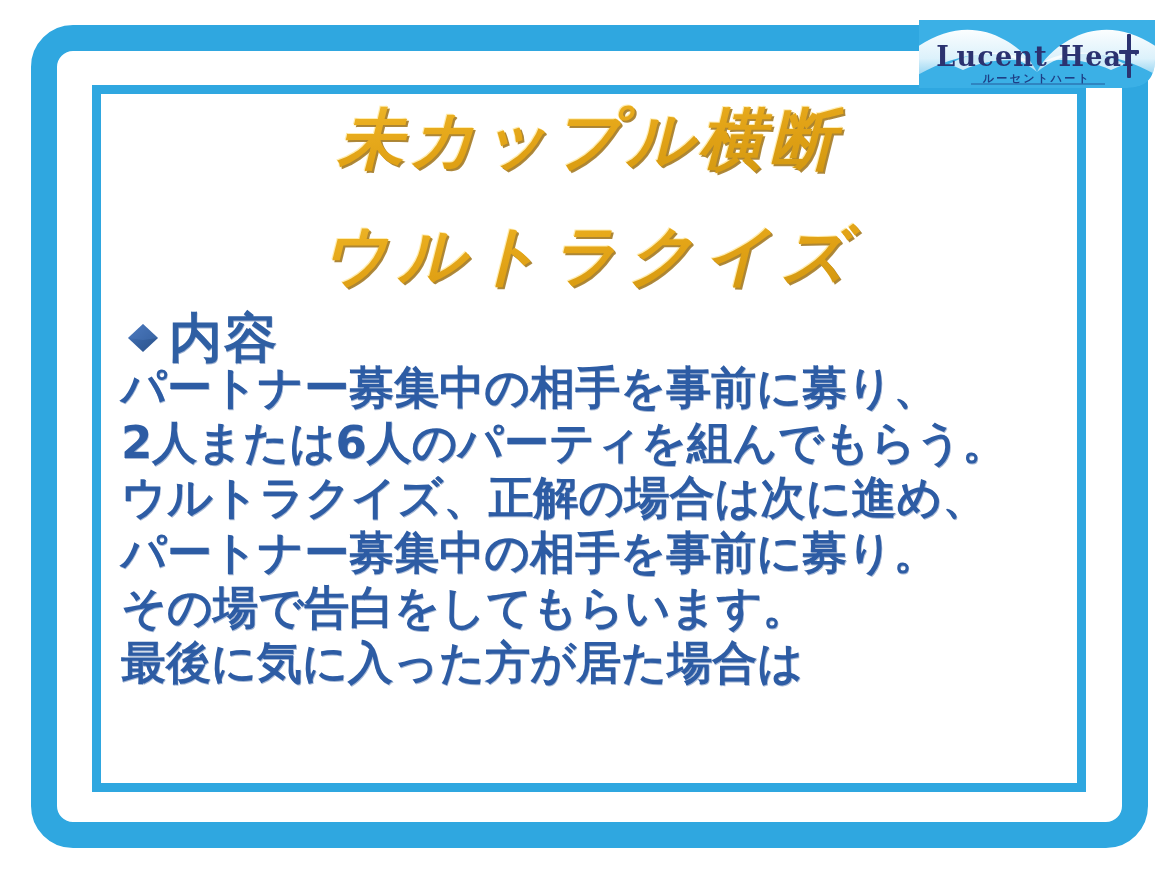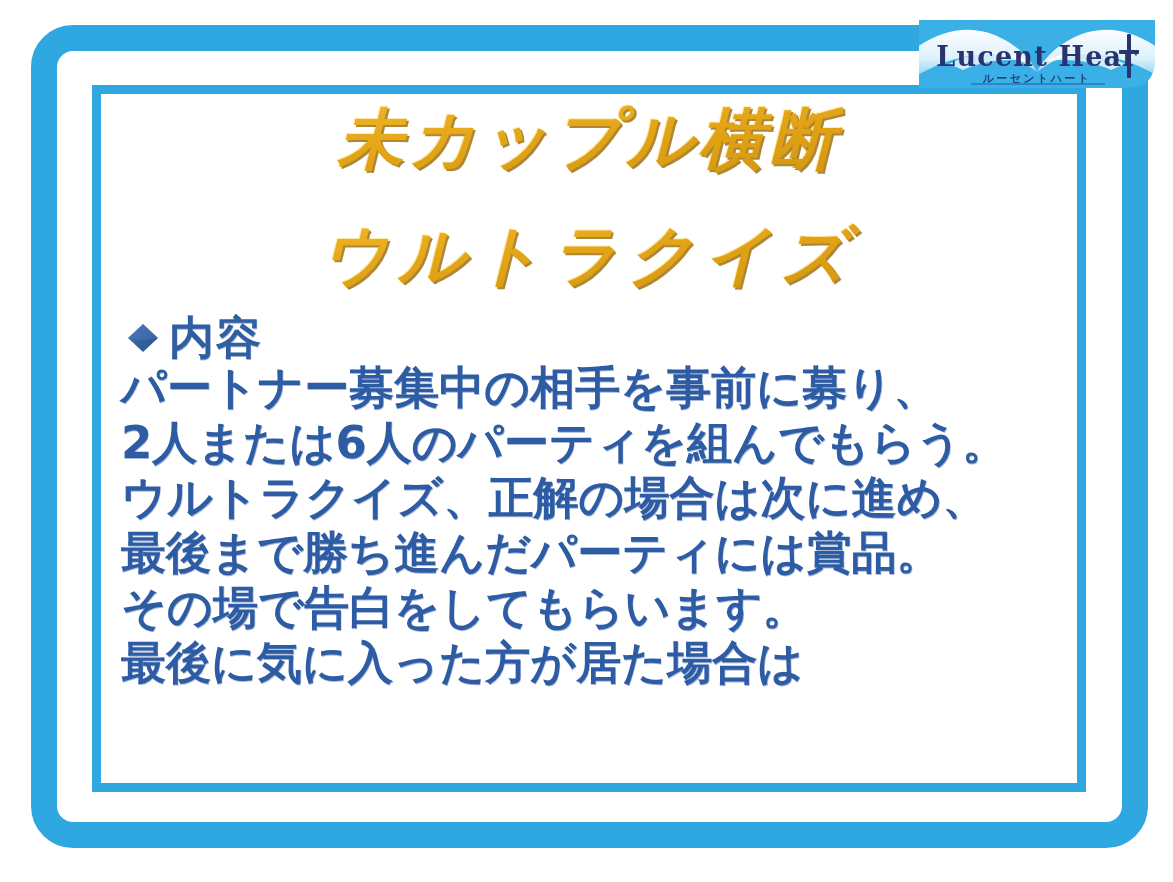--- a/index.html
+++ b/index.html
@@ -112,21 +112,21 @@
   .diamond-icon {
     width: 40px;
     height: 40px;
     margin-right: 6px;
     flex: 0 0 auto;
   }
   .diamond-icon svg { display: block; width: 100%; height: 100%; }
   .heading-text {
     font-family: "DejaVu Sans", "Liberation Sans", sans-serif;
     font-weight: 700;
-    font-size: 45px;
+    font-size: 53px;
     line-height: 48px;
     letter-spacing: 2px;
     color: #2F5FA3;
     text-shadow: 0.5px 0.5px 0 rgba(40,82,150,0.45);
   }
 
   
   .body-block {
     position: absolute;
     left: 20px;
@@ -209,19 +209,19 @@
           <polygon points="20,6 35,20 20,22 5,20" fill="#4F7EC4" opacity="0.35"></polygon>
         </svg>
       </span>
       <span class="heading-text">内容</span>
     </div>
 
     <div class="body-block">
       <div class="body-line">パートナー募集中の相手を事前に募り、</div>
       <div class="body-line">2人または6人のパーティを組んでもらう。</div>
       <div class="body-line">ウルトラクイズ、正解の場合は次に進め、</div>
-      <div class="body-line">最後まで勝ち進んだパーティには賞品。</div>
+      <div class="body-line">パートナー募集中の相手を事前に募り。</div>
       <div class="body-line">その場で告白をしてもらいます。</div>
       <div class="body-line">最後に気に入った方が居た場合は</div>
     </div>
 
   </div>
 </div>
 
 </body></html>

